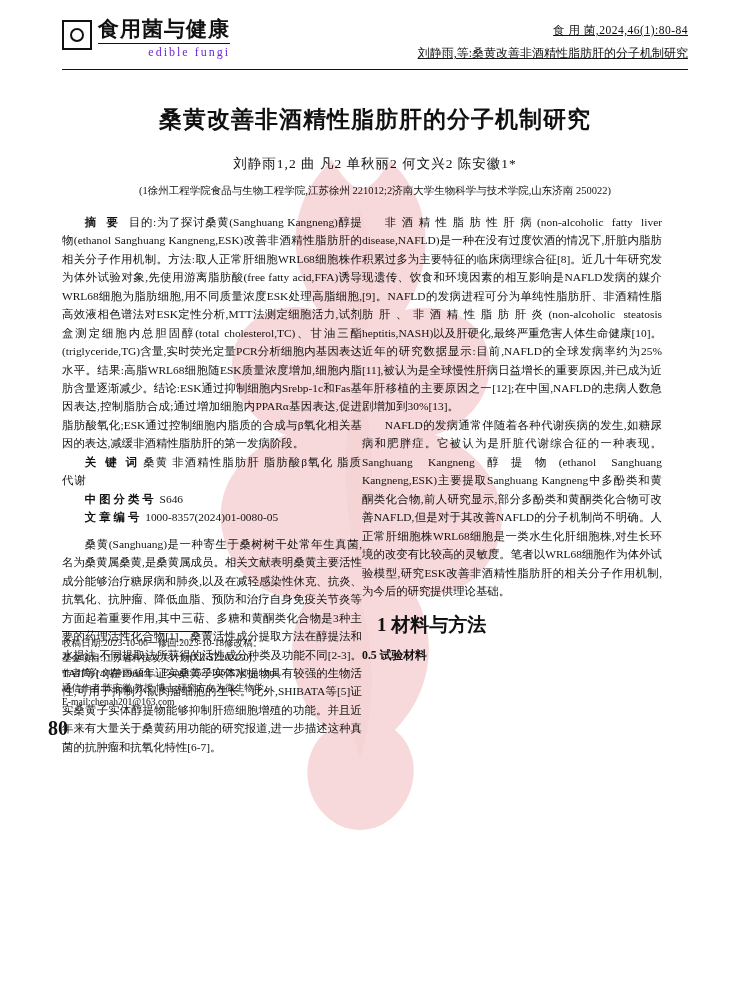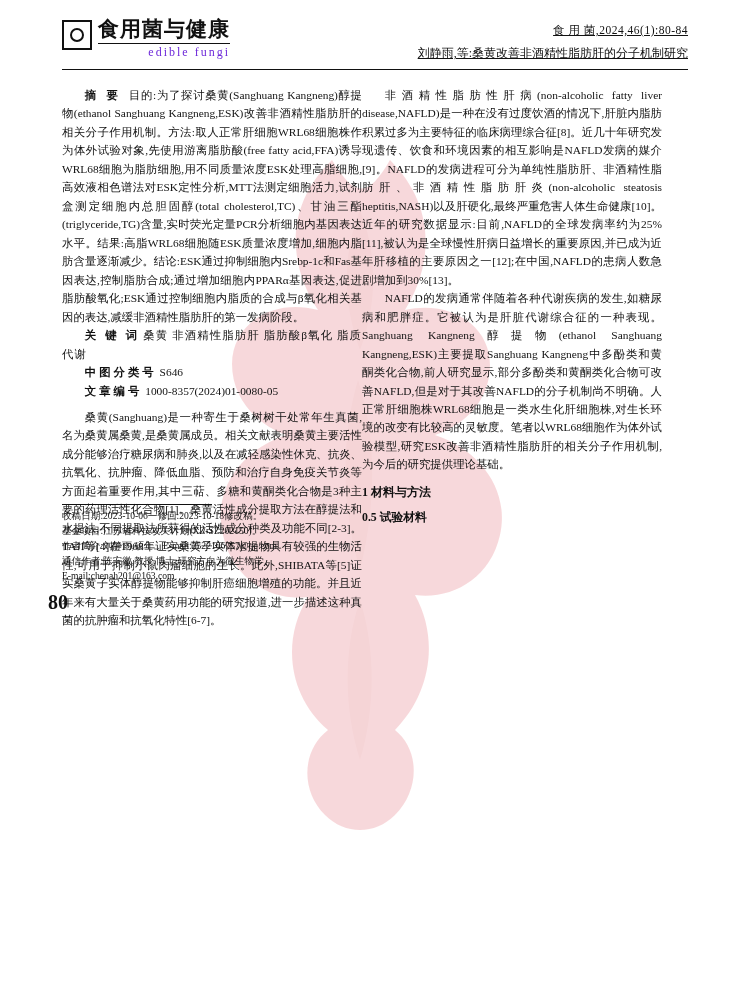--- a/index.html
+++ b/index.html
@@ -138,23 +138,23 @@
   .col p { margin: 0; text-indent: 2em; }
   .label { font-weight: bold; letter-spacing: 3px; }
   .abs-para {
     text-indent: 0;
   }
   .abs-para .label { margin-right: 4px; }
   .kw { margin-top: 2px; text-indent: 0; }
   .kw-items { letter-spacing: 1px; }
   .meta-line { text-indent: 0; margin-top: 1px; }
   .sec-h1 {
-    font-size: 12px;
-    font-weight: bold;
-    margin: 9px 0 3px 0;
+    font-size: 19px;
+    font-weight: bold;
+    margin: 9px 0 3px 15px;
     text-indent: 0;
   }
   .sec-h2 {
     font-size: 11.8px;
     font-weight: bold;
     margin: 6px 0 2px 0;
     text-indent: 0;
   }
 
   
@@ -215,20 +215,25 @@
           <div class="logo-en">edible fungi</div>
         </div>
       </div>
       <div class="header-right">
         <div class="line1">食 用 菌,2024,46(1):80-84</div>
         <div class="line2">刘静雨,等:桑黄改善非酒精性脂肪肝的分子机制研究</div>
       </div>
       <div class="header-rule"></div>
     </div>
 
+    <div class="title-block">
+      <div class="paper-title">桑黄改善非酒精性脂肪肝的分子机制研究</div>
+      <div class="authors">刘静雨1,2    曲  凡2    单秋丽2    何文兴2    陈安徽1*</div>
+      <div class="affil">(1徐州工程学院食品与生物工程学院,江苏徐州 221012;2济南大学生物科学与技术学院,山东济南 250022)</div>
+    </div>
 
     <div class="columns">
 
       <div class="col">
         <p class="abs-para">
           <span class="label">摘  要</span>
           <span>目的:为了探讨桑黄(Sanghuang Kangneng)醇提物(ethanol Sanghuang Kangneng,ESK)改善非酒精性脂肪肝的相关分子作用机制。方法:取人正常肝细胞WRL68细胞株作为体外试验对象,先使用游离脂肪酸(free fatty acid,FFA)诱导WRL68细胞为脂肪细胞,用不同质量浓度ESK处理高脂细胞,高效液相色谱法对ESK定性分析,MTT法测定细胞活力,试剂盒测定细胞内总胆固醇(total cholesterol,TC)、甘油三酯(triglyceride,TG)含量,实时荧光定量PCR分析细胞内基因表达水平。结果:高脂WRL68细胞随ESK质量浓度增加,细胞内脂肪含量逐渐减少。结论:ESK通过抑制细胞内Srebp-1c和Fas基因表达,控制脂肪合成;通过增加细胞内PPARα基因表达,促进脂肪酸氧化;ESK通过控制细胞内脂质的合成与β氧化相关基因的表达,减缓非酒精性脂肪肝的第一发病阶段。</span>
         </p>
         <p class="kw">
           <span class="label">关 键 词</span>

